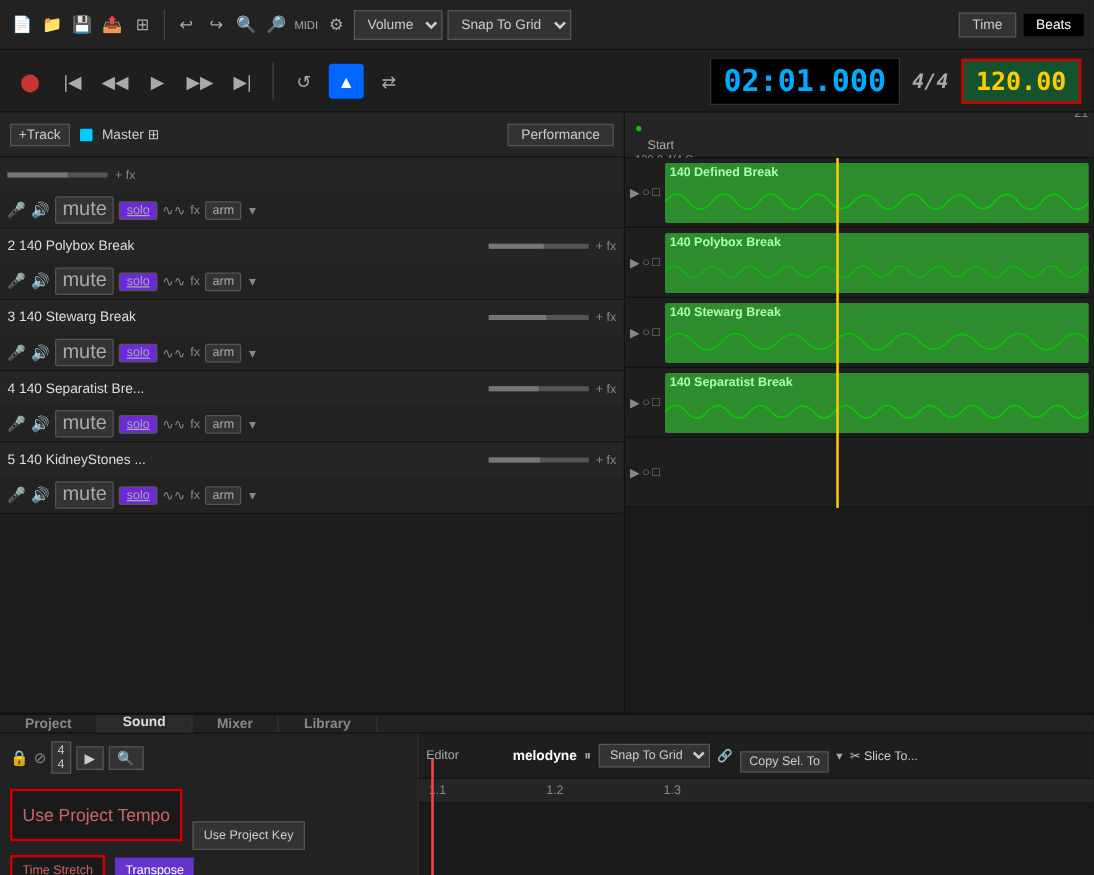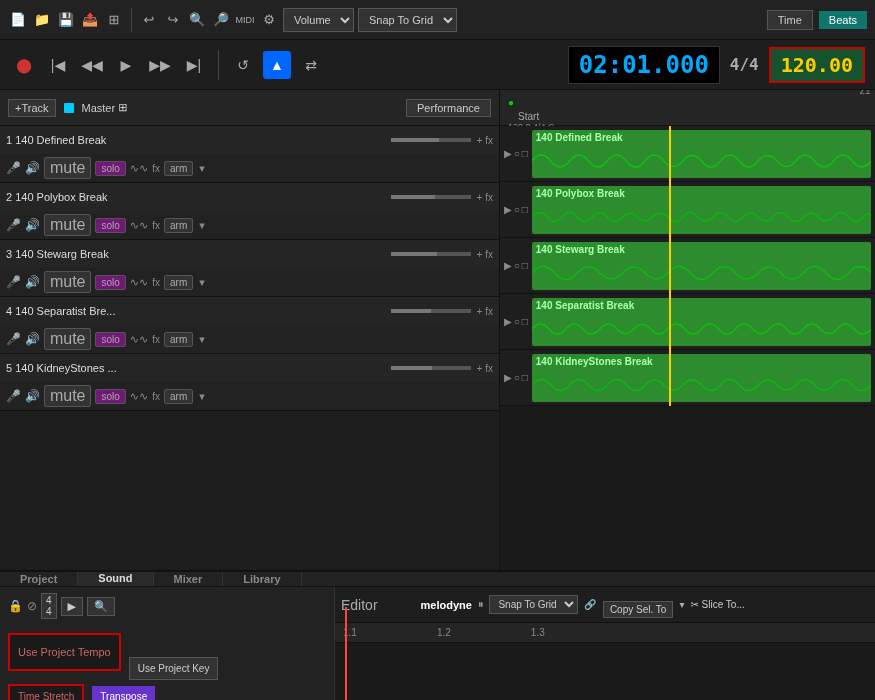--- a/index.html
+++ b/index.html
@@ -35,21 +35,21 @@
     }
     .toolbar-right {
       margin-left: auto;
       display: flex; align-items: center; gap: 6px;
     }
     .time-btn {
       background: #333; border: 1px solid #555; color: #ccc;
       padding: 3px 10px; font-size: 11px; cursor: pointer;
     }
     .beats-btn {
-      background: #0f766e; border: none; color: #fff;
+      background: #000000; border: none; color: #fff;
       padding: 3px 10px; font-size: 11px; cursor: pointer;
     }
 
     
     .transport-bar {
       background: #1e1e1e;
       height: 50px;
       display: flex;
       align-items: center;
       padding: 0 10px;
@@ -75,20 +75,21 @@
       font-weight: bold;
       font-family: monospace;
       padding: 4px 10px;
       border: 1px solid #333;
     }
     .timesig-display {
       color: #aaa;
       font-size: 16px;
       font-weight: bold;
       font-family: monospace;
+      font-style: italic;
     }
     .bpm-display {
       background: #14532d;
       color: #ffcc00;
       font-size: 20px;
       font-weight: bold;
       font-family: monospace;
       padding: 4px 10px;
       border: 2px solid #cc0000;
     }
@@ -168,22 +169,22 @@
       background: #222;
     }
     .track-icon-btn {
       color: #888; font-size: 12px; cursor: pointer; min-width: 14px;
     }
     .track-mute-btn {
       background: #333; border: 1px solid #555; color: #aaa;
       padding: 1px 5px; font-size: 16px; cursor: pointer; border-radius: 2px;
     }
     .track-solo-btn {
-      background: #701a75; border: 1px solid #555; color: #aaa;
-      padding: 1px 5px; font-size: 10px; cursor: pointer; border-radius: 2px;
+      background: #6d28d9; border: 1px solid #555; color: #aaa;
+      padding: 1px 5px; font-size: 10px; cursor: pointer; border-radius: 2px; text-decoration: underline;
     }
     .track-wave-icon {
       color: #888; font-size: 11px;
     }
     .track-fx-label {
       color: #888; font-size: 10px; cursor: pointer;
     }
     .track-arm-btn {
       background: #333; border: 1px solid #555; color: #aaa;
       padding: 1px 5px; font-size: 10px; cursor: pointer; border-radius: 2px;
@@ -318,21 +319,21 @@
       padding: 2px 6px; font-size: 11px; cursor: pointer;
     }
 
     .bottom-editor-toolbar {
       display: flex; align-items: center; gap: 6px;
       padding: 4px 6px;
       background: #1e1e1e;
       border-bottom: 1px solid #111;
     }
     .editor-label {
-      color: #aaa; font-size: 14px; text-align: right;
+      color: #aaa; font-size: 10px; text-align: right;
     }
     .editor-plugin {
       color: #fff; font-size: 11px; font-weight: bold; padding-left: 37px;
     }
     .editor-pause-icon {
       color: #aaa; font-size: 11px;
     }
     .snap-dropdown {
       background: #333; border: 1px solid #555; color: #ccc;
       padding: 2px 4px; font-size: 10px; cursor: pointer;
@@ -343,21 +344,21 @@
     }
     .slice-btn {
       background: transparent; border: none; color: #ccc;
       font-size: 10px; cursor: pointer;
     }
     .use-project-tempo-btn {
       background: #1a1a1a;
       border: 2px solid #cc0000;
       color: #cc6666;
       padding: 11px 8px;
-      font-size: 11px;
+      font-size: 14px;
       cursor: pointer;
       text-align: center;
     }
     .use-project-key-btn {
       background: #333;
       border: 1px solid #555;
       color: #ccc;
       padding: 5px 8px;
       font-size: 10px;
       cursor: pointer;
@@ -461,21 +462,20 @@
       <div style="width:10px;height:10px;background:#00ccff;border-radius:1px;"></div>
       <button class="master-btn">
         <span>Master</span>
         <span>⊞</span>
       </button>
       <button class="performance-btn">Performance</button>
     </div>
 
     <div class="track-item">
       <div class="track-top">
-        <span class="track-name">1 <span>140 Defined Break</span></span>
         <div class="track-volume-slider">
           <div class="track-volume-fill" style="width:60%"></div>
         </div>
         <button class="track-fx-btn">+ fx</button>
       </div>
       <div class="track-bottom">
         <span class="track-icon-btn">🎤</span>
         <span class="track-icon-btn">🔊</span>
         <button class="track-mute-btn">mute</button>
         <button class="track-solo-btn">solo</button>
@@ -641,26 +641,20 @@
             <path d="M0,17 Q9,7 18,17 Q27,27 36,17 Q45,7 54,17 Q63,27 72,17 Q81,7 90,17 Q99,26 108,17 Q117,8 126,17 Q135,27 144,17 Q153,7 162,17 Q171,27 180,17 Q189,7 198,17 Q207,27 216,17 Q225,7 234,17 Q243,26 252,17 Q261,7 270,17 Q279,27 288,17 Q297,7 306,17 Q315,26 324,17 Q333,7 342,17 Q351,27 360,17" stroke="rgba(0,215,0,0.7)" stroke-width="1.5" fill="none"></path>
           </svg>
         </div>
       </div>
 
       <div class="audio-lane">
         <div class="lane-controls">
           <span class="lane-ctrl-icon">▶</span>
           <span class="lane-ctrl-icon">○</span>
           <span class="lane-ctrl-icon">□</span>
-        </div>
-        <div class="audio-clip">
-          <div class="audio-clip-label">140 KidneyStones Break</div>
-          <svg width="100%" height="34" style="position:absolute;bottom:0;left:0;" viewBox="0 0 360 34" preserveAspectRatio="none">
-            <path d="M0,17 Q10,6 20,17 Q30,28 40,17 Q50,6 60,17 Q70,28 80,17 Q90,6 100,17 Q110,28 120,17 Q130,7 140,17 Q150,27 160,17 Q170,7 180,17 Q190,28 200,17 Q210,6 220,17 Q230,28 240,17 Q250,7 260,17 Q270,27 280,17 Q290,6 300,17 Q310,28 320,17 Q330,6 340,17 Q350,28 360,17" stroke="rgba(0,205,0,0.7)" stroke-width="1.5" fill="none"></path>
-          </svg>
         </div>
       </div>
     </div>
 
     <div style="height:200px; background:#1a1a1a;"></div>
   </div>
 
 </div>
 
 <div class="bottom-section">

